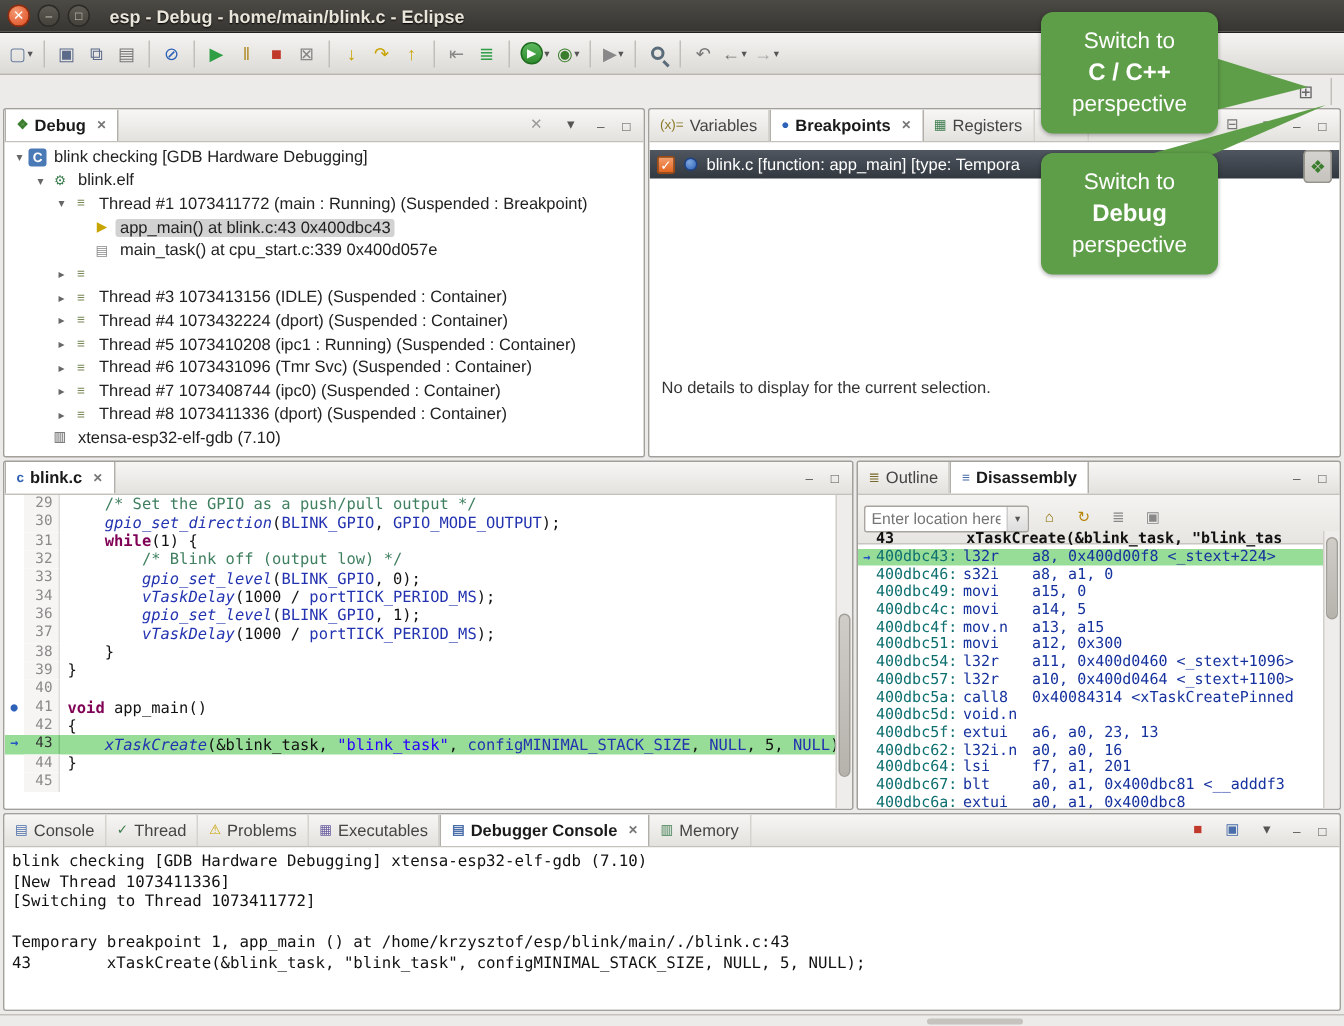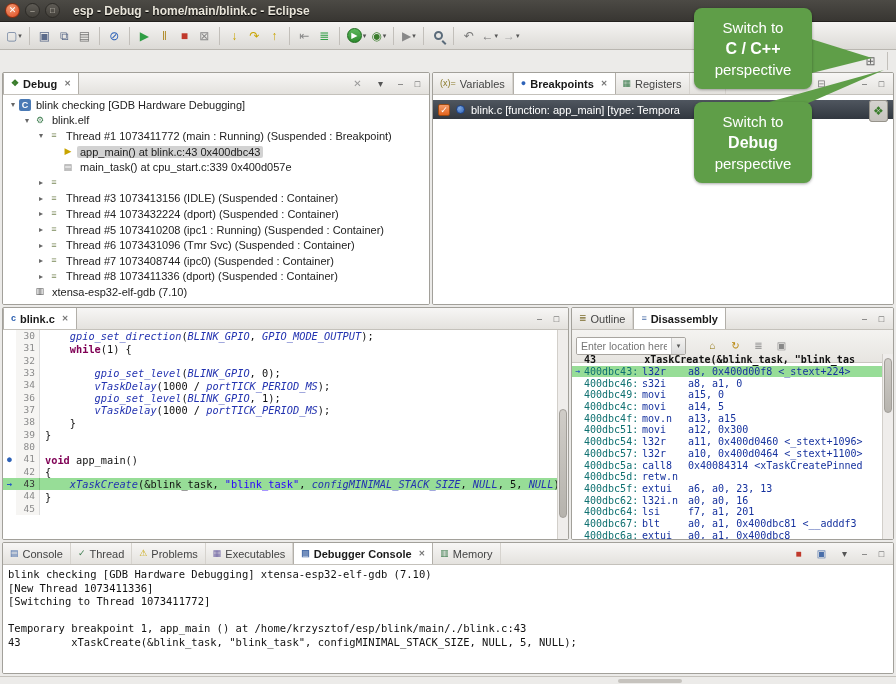--- a/index.html
+++ b/index.html
@@ -69,27 +69,27 @@
   .mk-arrow{color:#2456c4;font-weight:bold;font-size:9px}
   .mk-bp{color:#2d62b8}
   .cnum{width:24px;flex:none;text-align:right;padding-right:4px;color:#8a8a8a;background:#f6f5f3;border-right:1px solid #ddd;font-size:9.5px;height:100%;line-height:12.35px}
   .ccode{padding-left:5px}
   .cl.cur{background:#97dd97}
   .cl.cur .cnum{background:transparent;color:#333;border-right-color:#7cbf7c}
   .t-c{color:#3f7f5f}
   .t-k{color:#7f0055;font-weight:bold}
   .t-s{color:#2a00ff}
   .t-f{color:#2333b0;font-style:italic}
-  .t-m{color:#2333b0;font-style:italic}
+  .t-m{color:#2333b0;}
   .t-p{color:#111}
   .vsb{position:absolute;top:0;right:0;width:11px;bottom:0;background:#efedeb;border-left:1px solid #d2cfca}
   .vsb .thumb{position:absolute;left:1px;right:1px;border-radius:4px;background:linear-gradient(#d0cdc8,#b6b3ad);border:1px solid #a19e98}
 
   
-  .dtoolbar{position:absolute;top:0;left:0;right:0;height:16px;background:linear-gradient(#f4f3f1,#e7e5e1);border-bottom:1px solid #c9c6c0;display:flex;align-items:center;padding:16px 4px;gap:17px}
+  .dtoolbar{position:absolute;top:0;left:0;right:0;height:16px;background:linear-gradient(#f4f3f1,#e7e5e1);border-bottom:1px solid #c9c6c0;display:flex;align-items:center;padding:16px 4px;gap:4px}
   .dcombo{display:flex;align-items:stretch;border:1px solid #a8a5a0;background:#fff;height:18px;border-radius:2px;overflow:hidden}
   .dcombo input{border:0;outline:0;width:94px;font-size:10.5px;padding:0 4px;font-family:"Liberation Sans",sans-serif;color:#333}
   .dcombo .dd{width:14px;display:flex;align-items:center;justify-content:center;font-size:7px;color:#555;border-left:1px solid #ccc;background:linear-gradient(#f4f3f1,#ddd)}
   #disasm{position:absolute;top:24px;left:0;right:11px;bottom:0;font-family:"DejaVu Sans Mono",monospace;font-size:10px}
   .drow{display:flex;align-items:center;height:11.7px;white-space:pre}
   .dmarg{width:12px;flex:none;text-align:center;font-size:8px;color:#2456c4;font-weight:bold;line-height:1}
   .daddr{color:#0e7070;width:58px;flex:none}
   .dmn{color:#16329e;width:46px;flex:none}
   .dops{color:#16329e}
   .dsrc{font-weight:bold;color:#111}
@@ -344,49 +344,51 @@
           <span class="mm" data-name="minimize-button">–</span>
           <span class="mm" data-name="maximize-button">□</span>
         </div>
     </div>
     <div class="pcontent" data-name="breakpoints-list-area">
       <div class="bprow" data-name="breakpoint-row">
         <span class="bpcheck" data-name="breakpoint-checkbox">✓</span>
         <span class="bpdot" data-name="breakpoint-icon"></span>
         <span data-name="breakpoint-label">blink.c [function: app_main] [type: Tempora</span>
       </div>
+      <div class="details" data-name="breakpoint-details-text">No details to display for the current selection.</div>
     </div>
   </div>
 
   <div class="panel" id="p-editor" data-name="editor-panel">
     <div class="tabbar" data-name="editor-tabbar">
       <div class="tabs" id="editor-tabs">
           <div class="tab sel" data-name="blink-c-tab">
             <span class="tab-ico" data-name="blink-c-tab-icon" style="color: rgb(43, 95, 176);">c</span>
             <span class="tab-lbl" data-name="blink-c-tab-label">blink.c</span>
             <span class="tab-close" data-name="close-icon">✕</span>
           </div>
         </div>
       <div class="panel-tools" id="editor-tools">
           <span class="mm" data-name="minimize-button">–</span>
           <span class="mm" data-name="maximize-button">□</span>
         </div>
     </div>
     <div class="pcontent" data-name="editor-content">
       <div id="code">
+          <div class="cl" data-name="code-line"><span class="cmarg" data-name="editor-margin"></span><span class="cnum" data-name="line-number">29</span><span class="ccode" data-name="code-text"><span class="t-c" data-name="code-token">    /* Set the GPIO as a push/pull output */</span></span></div>
           <div class="cl" data-name="code-line"><span class="cmarg" data-name="editor-margin"></span><span class="cnum" data-name="line-number">30</span><span class="ccode" data-name="code-text"><span class="t-p" data-name="code-token">    </span><span class="t-f" data-name="code-token">gpio_set_direction</span><span class="t-p" data-name="code-token">(</span><span class="t-m" data-name="code-token">BLINK_GPIO</span><span class="t-p" data-name="code-token">, </span><span class="t-m" data-name="code-token">GPIO_MODE_OUTPUT</span><span class="t-p" data-name="code-token">);</span></span></div>
           <div class="cl" data-name="code-line"><span class="cmarg" data-name="editor-margin"></span><span class="cnum" data-name="line-number">31</span><span class="ccode" data-name="code-text"><span class="t-p" data-name="code-token">    </span><span class="t-k" data-name="code-token">while</span><span class="t-p" data-name="code-token">(1) {</span></span></div>
-          <div class="cl" data-name="code-line"><span class="cmarg" data-name="editor-margin"></span><span class="cnum" data-name="line-number">32</span></div>
+          <div class="cl" data-name="code-line"><span class="cmarg" data-name="editor-margin"></span><span class="cnum" data-name="line-number">32</span><span class="ccode" data-name="code-text"><span class="t-c" data-name="code-token">        /* Blink off (output low) */</span></span></div>
           <div class="cl" data-name="code-line"><span class="cmarg" data-name="editor-margin"></span><span class="cnum" data-name="line-number">33</span><span class="ccode" data-name="code-text"><span class="t-p" data-name="code-token">        </span><span class="t-f" data-name="code-token">gpio_set_level</span><span class="t-p" data-name="code-token">(</span><span class="t-m" data-name="code-token">BLINK_GPIO</span><span class="t-p" data-name="code-token">, 0);</span></span></div>
           <div class="cl" data-name="code-line"><span class="cmarg" data-name="editor-margin"></span><span class="cnum" data-name="line-number">34</span><span class="ccode" data-name="code-text"><span class="t-p" data-name="code-token">        </span><span class="t-f" data-name="code-token">vTaskDelay</span><span class="t-p" data-name="code-token">(1000 / </span><span class="t-m" data-name="code-token">portTICK_PERIOD_MS</span><span class="t-p" data-name="code-token">);</span></span></div>
           <div class="cl" data-name="code-line"><span class="cmarg" data-name="editor-margin"></span><span class="cnum" data-name="line-number">36</span><span class="ccode" data-name="code-text"><span class="t-p" data-name="code-token">        </span><span class="t-f" data-name="code-token">gpio_set_level</span><span class="t-p" data-name="code-token">(</span><span class="t-m" data-name="code-token">BLINK_GPIO</span><span class="t-p" data-name="code-token">, 1);</span></span></div>
           <div class="cl" data-name="code-line"><span class="cmarg" data-name="editor-margin"></span><span class="cnum" data-name="line-number">37</span><span class="ccode" data-name="code-text"><span class="t-p" data-name="code-token">        </span><span class="t-f" data-name="code-token">vTaskDelay</span><span class="t-p" data-name="code-token">(1000 / </span><span class="t-m" data-name="code-token">portTICK_PERIOD_MS</span><span class="t-p" data-name="code-token">);</span></span></div>
           <div class="cl" data-name="code-line"><span class="cmarg" data-name="editor-margin"></span><span class="cnum" data-name="line-number">38</span><span class="ccode" data-name="code-text"><span class="t-p" data-name="code-token">    }</span></span></div>
           <div class="cl" data-name="code-line"><span class="cmarg" data-name="editor-margin"></span><span class="cnum" data-name="line-number">39</span><span class="ccode" data-name="code-text"><span class="t-p" data-name="code-token">}</span></span></div>
-          <div class="cl" data-name="code-line"><span class="cmarg" data-name="editor-margin"></span><span class="cnum" data-name="line-number">80</span><span class="ccode" data-name="code-text"></span></div>
+          <div class="cl" data-name="code-line"><span class="cmarg" data-name="editor-margin"></span><span class="cnum" data-name="line-number">40</span><span class="ccode" data-name="code-text"></span></div>
           <div class="cl" data-name="code-line"><span class="cmarg mk-bp" data-name="breakpoint-marker-icon">●</span><span class="cnum" data-name="line-number">41</span><span class="ccode" data-name="code-text"><span class="t-k" data-name="code-token">void</span><span class="t-p" data-name="code-token"> app_main()</span></span></div>
           <div class="cl" data-name="code-line"><span class="cmarg" data-name="editor-margin"></span><span class="cnum" data-name="line-number">42</span><span class="ccode" data-name="code-text"><span class="t-p" data-name="code-token">{</span></span></div>
           <div class="cl cur" data-name="code-line"><span class="cmarg mk-arrow" data-name="instruction-pointer-icon">→</span><span class="cnum" data-name="line-number">43</span><span class="ccode" data-name="code-text"><span class="t-p" data-name="code-token">    </span><span class="t-f" data-name="code-token">xTaskCreate</span><span class="t-p" data-name="code-token">(&amp;blink_task, </span><span class="t-s" data-name="code-token">"blink_task"</span><span class="t-p" data-name="code-token">, </span><span class="t-m" data-name="code-token">configMINIMAL_STACK_SIZE</span><span class="t-p" data-name="code-token">, </span><span class="t-m" data-name="code-token">NULL</span><span class="t-p" data-name="code-token">, 5, </span><span class="t-m" data-name="code-token">NULL</span><span class="t-p" data-name="code-token">);</span></span></div>
           <div class="cl" data-name="code-line"><span class="cmarg" data-name="editor-margin"></span><span class="cnum" data-name="line-number">44</span><span class="ccode" data-name="code-text"><span class="t-p" data-name="code-token">}</span></span></div>
           <div class="cl" data-name="code-line"><span class="cmarg" data-name="editor-margin"></span><span class="cnum" data-name="line-number">45</span><span class="ccode" data-name="code-text"></span></div>
         </div>
       <div class="vsb" data-name="editor-scrollbar">
         <div class="thumb" style="top:38%;height:52%" data-name="editor-scrollbar-thumb"></div>
       </div>
     </div>
@@ -434,21 +436,21 @@
           <div class="drow" data-name="disasm-source-line"><span class="dmarg" data-name="disasm-margin"></span><span class="dsrc" data-name="disasm-source-text">43        xTaskCreate(&amp;blink_task, "blink_tas</span></div>
           <div class="drow cur" data-name="disasm-line"><span class="dmarg" data-name="instruction-pointer-icon">→</span><span class="daddr" data-name="disasm-address">400dbc43:</span><span class="dmn" data-name="disasm-mnemonic">l32r</span><span class="dops" data-name="disasm-operands">a8, 0x400d00f8 &lt;_stext+224&gt;</span></div>
           <div class="drow" data-name="disasm-line"><span class="dmarg" data-name="disasm-margin"></span><span class="daddr" data-name="disasm-address">400dbc46:</span><span class="dmn" data-name="disasm-mnemonic">s32i</span><span class="dops" data-name="disasm-operands">a8, a1, 0</span></div>
           <div class="drow" data-name="disasm-line"><span class="dmarg" data-name="disasm-margin"></span><span class="daddr" data-name="disasm-address">400dbc49:</span><span class="dmn" data-name="disasm-mnemonic">movi</span><span class="dops" data-name="disasm-operands">a15, 0</span></div>
           <div class="drow" data-name="disasm-line"><span class="dmarg" data-name="disasm-margin"></span><span class="daddr" data-name="disasm-address">400dbc4c:</span><span class="dmn" data-name="disasm-mnemonic">movi</span><span class="dops" data-name="disasm-operands">a14, 5</span></div>
           <div class="drow" data-name="disasm-line"><span class="dmarg" data-name="disasm-margin"></span><span class="daddr" data-name="disasm-address">400dbc4f:</span><span class="dmn" data-name="disasm-mnemonic">mov.n</span><span class="dops" data-name="disasm-operands">a13, a15</span></div>
           <div class="drow" data-name="disasm-line"><span class="dmarg" data-name="disasm-margin"></span><span class="daddr" data-name="disasm-address">400dbc51:</span><span class="dmn" data-name="disasm-mnemonic">movi</span><span class="dops" data-name="disasm-operands">a12, 0x300</span></div>
           <div class="drow" data-name="disasm-line"><span class="dmarg" data-name="disasm-margin"></span><span class="daddr" data-name="disasm-address">400dbc54:</span><span class="dmn" data-name="disasm-mnemonic">l32r</span><span class="dops" data-name="disasm-operands">a11, 0x400d0460 &lt;_stext+1096&gt;</span></div>
           <div class="drow" data-name="disasm-line"><span class="dmarg" data-name="disasm-margin"></span><span class="daddr" data-name="disasm-address">400dbc57:</span><span class="dmn" data-name="disasm-mnemonic">l32r</span><span class="dops" data-name="disasm-operands">a10, 0x400d0464 &lt;_stext+1100&gt;</span></div>
           <div class="drow" data-name="disasm-line"><span class="dmarg" data-name="disasm-margin"></span><span class="daddr" data-name="disasm-address">400dbc5a:</span><span class="dmn" data-name="disasm-mnemonic">call8</span><span class="dops" data-name="disasm-operands">0x40084314 &lt;xTaskCreatePinned</span></div>
-          <div class="drow" data-name="disasm-line"><span class="dmarg" data-name="disasm-margin"></span><span class="daddr" data-name="disasm-address">400dbc5d:</span><span class="dmn" data-name="disasm-mnemonic">retw.n</span><span class="dops" data-name="disasm-operands"></span></div>
+          <div class="drow" data-name="disasm-line"><span class="dmarg" data-name="disasm-margin"></span><span class="daddr" data-name="disasm-address">400dbc5d:</span><span class="dmn" data-name="disasm-mnemonic">void.n</span><span class="dops" data-name="disasm-operands"></span></div>
           <div class="drow" data-name="disasm-line"><span class="dmarg" data-name="disasm-margin"></span><span class="daddr" data-name="disasm-address">400dbc5f:</span><span class="dmn" data-name="disasm-mnemonic">extui</span><span class="dops" data-name="disasm-operands">a6, a0, 23, 13</span></div>
           <div class="drow" data-name="disasm-line"><span class="dmarg" data-name="disasm-margin"></span><span class="daddr" data-name="disasm-address">400dbc62:</span><span class="dmn" data-name="disasm-mnemonic">l32i.n</span><span class="dops" data-name="disasm-operands">a0, a0, 16</span></div>
           <div class="drow" data-name="disasm-line"><span class="dmarg" data-name="disasm-margin"></span><span class="daddr" data-name="disasm-address">400dbc64:</span><span class="dmn" data-name="disasm-mnemonic">lsi</span><span class="dops" data-name="disasm-operands">f7, a1, 201</span></div>
           <div class="drow" data-name="disasm-line"><span class="dmarg" data-name="disasm-margin"></span><span class="daddr" data-name="disasm-address">400dbc67:</span><span class="dmn" data-name="disasm-mnemonic">blt</span><span class="dops" data-name="disasm-operands">a0, a1, 0x400dbc81 &lt;__adddf3</span></div>
           <div class="drow" data-name="disasm-line"><span class="dmarg" data-name="disasm-margin"></span><span class="daddr" data-name="disasm-address">400dbc6a:</span><span class="dmn" data-name="disasm-mnemonic">extui</span><span class="dops" data-name="disasm-operands">a0, a1, 0x400dbc8</span></div>
         </div>
       <div class="vsb dsb" data-name="disassembly-scrollbar">
         <div class="thumb" style="top:2%;height:30%" data-name="disassembly-scrollbar-thumb"></div>
       </div>
     </div>

